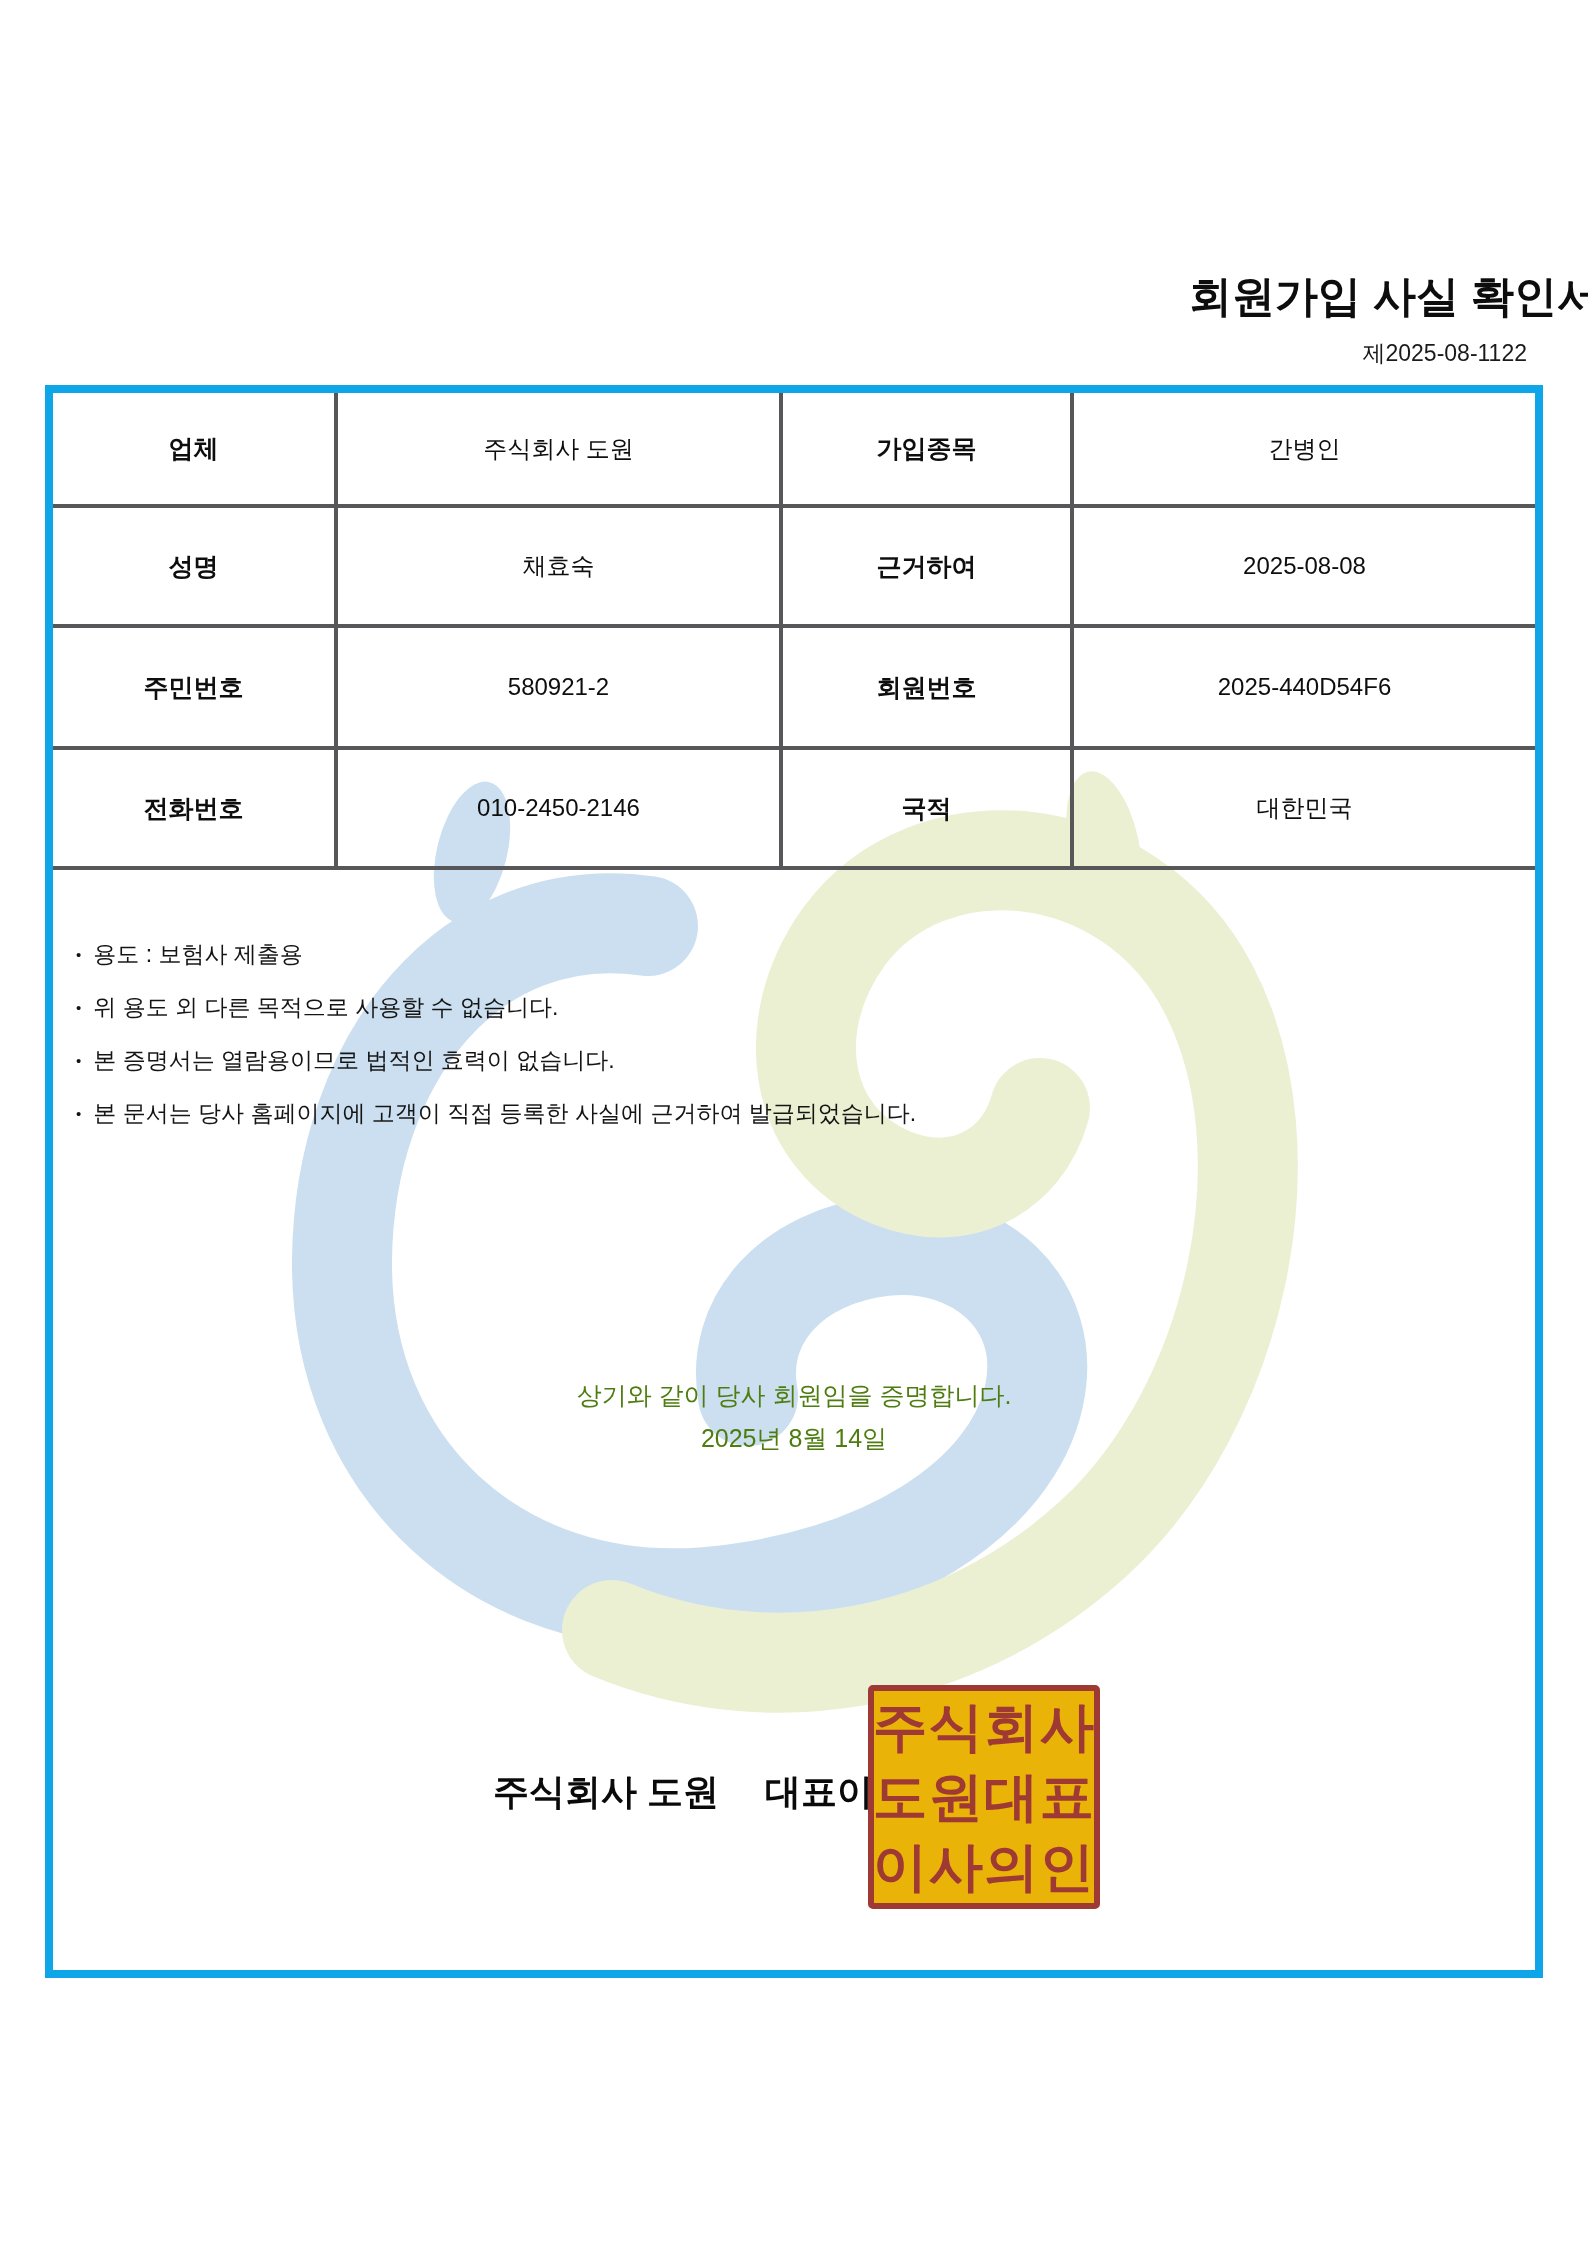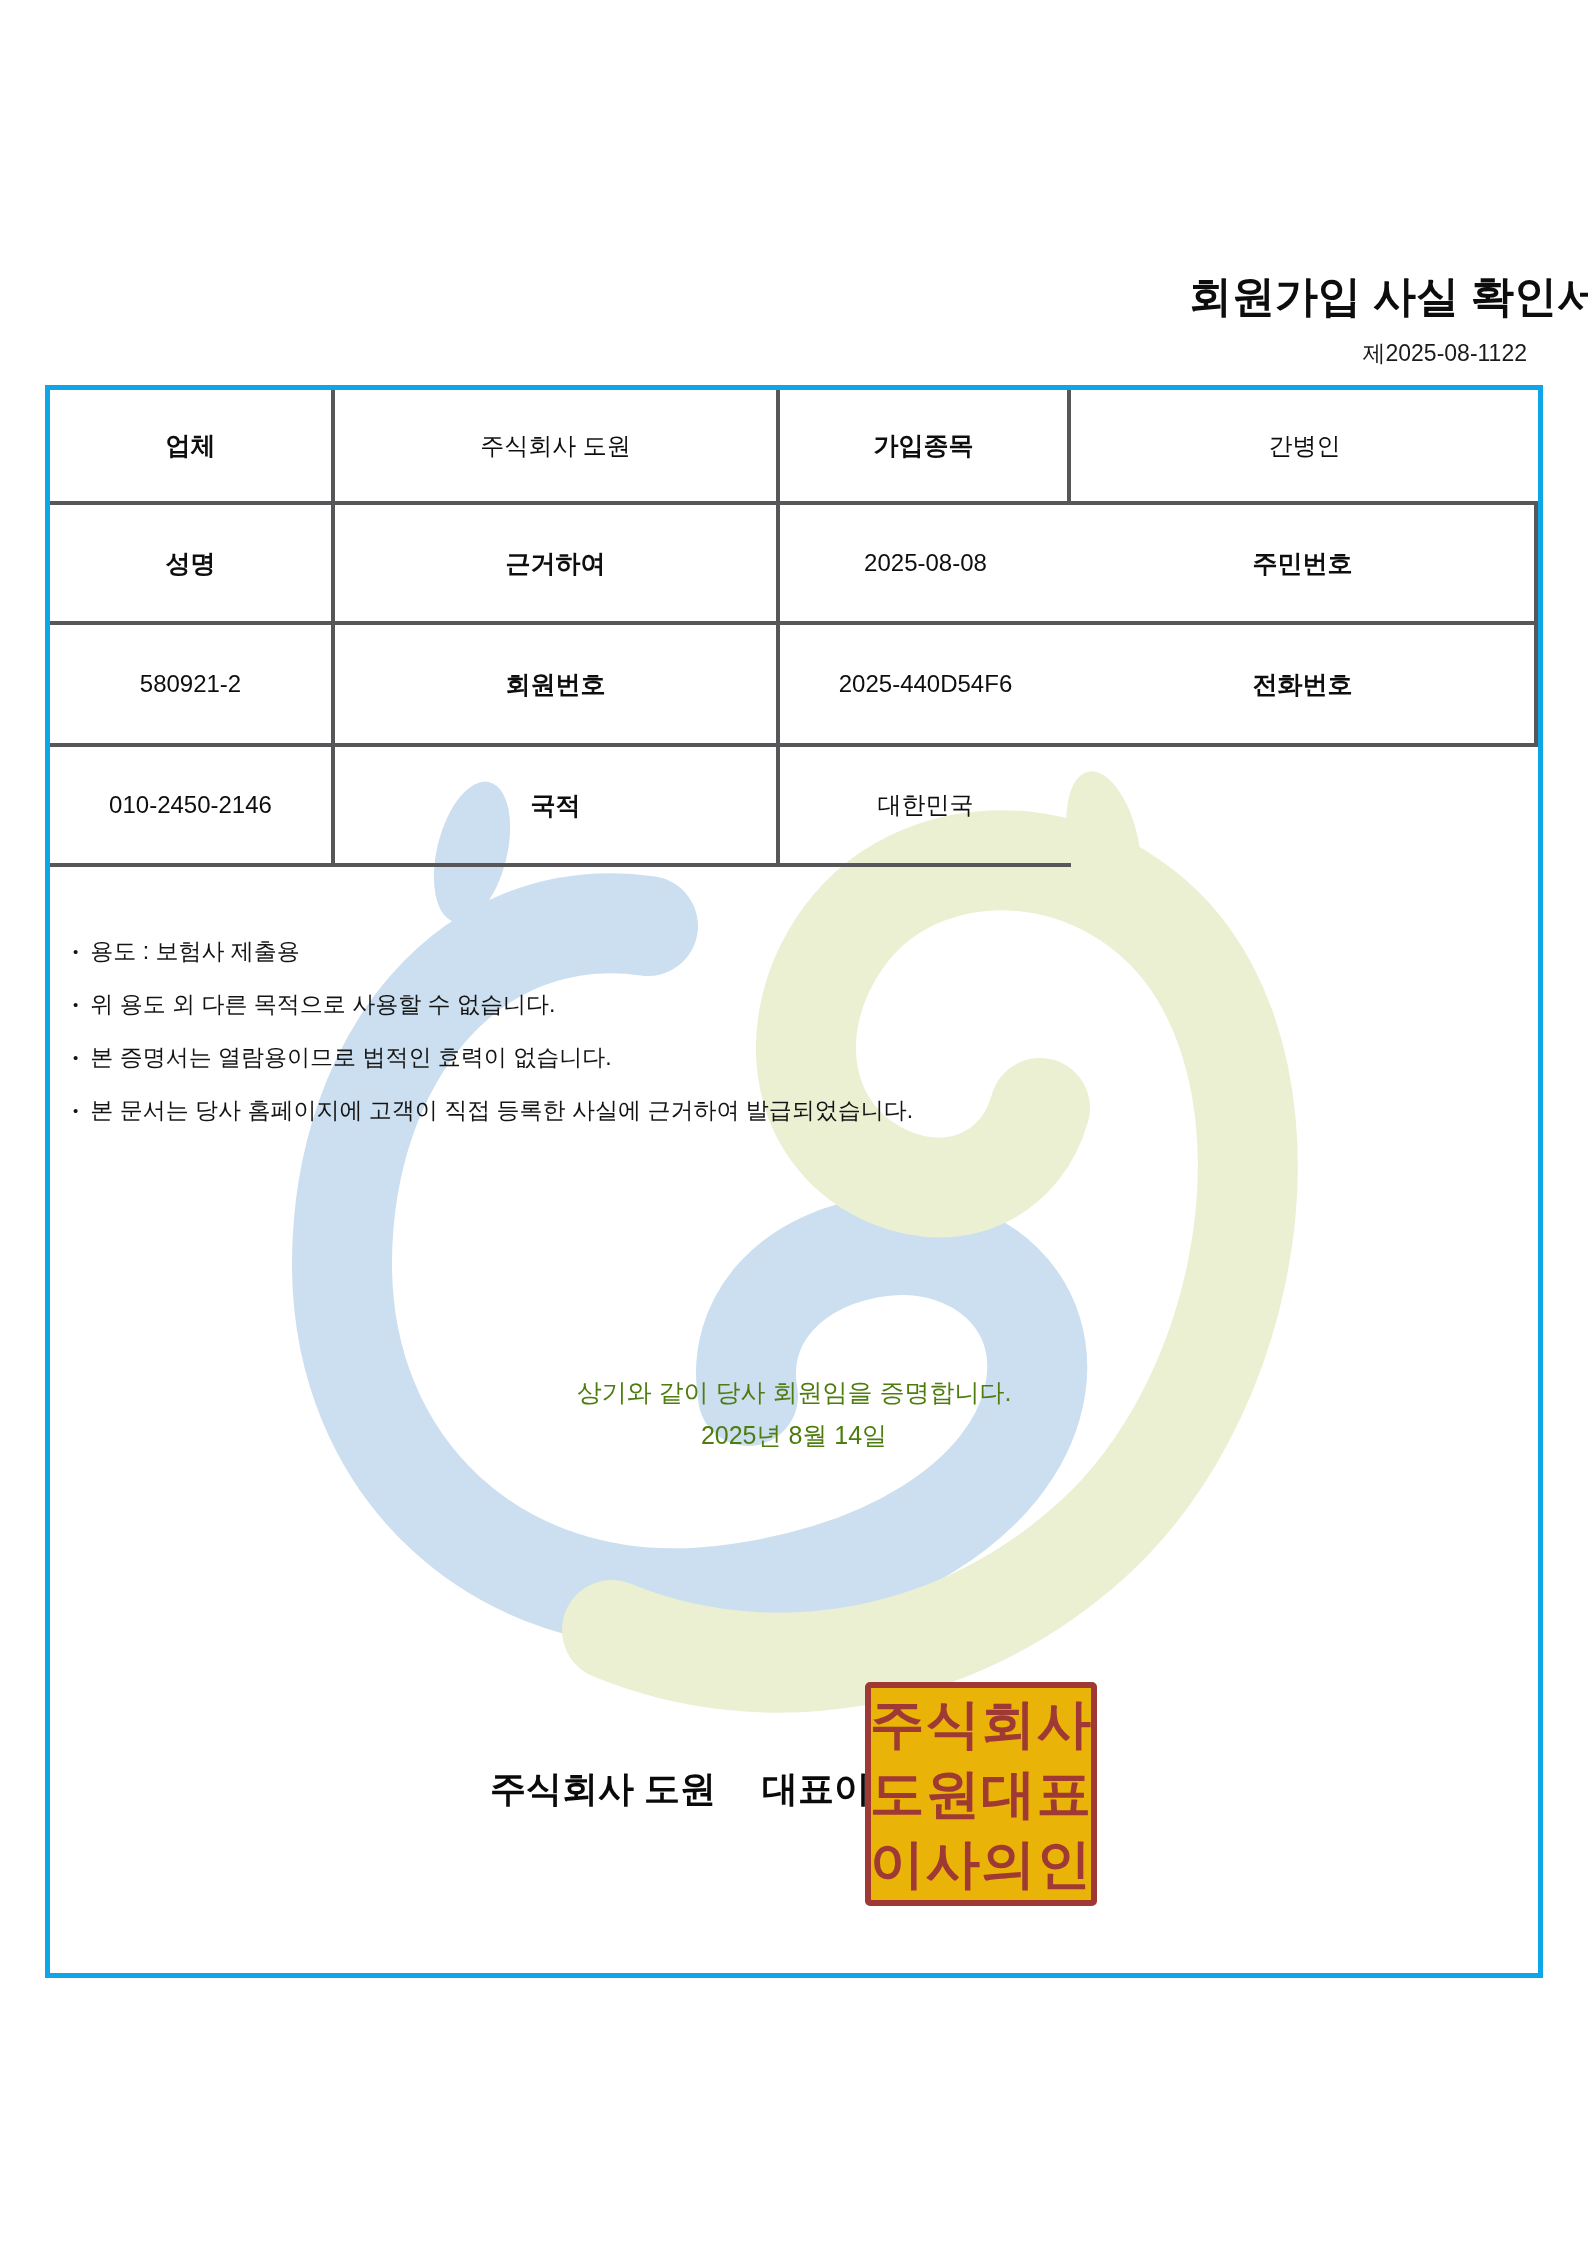--- a/index.html
+++ b/index.html
@@ -21,21 +21,21 @@
     position:absolute;top:268px;left:12px;width:100%;
     text-align:right;font-size:43px;font-weight:bold;letter-spacing:0px;color:#0d0d0d;
   }
   .doc-number{
     position:absolute;top:338px;right:61px;
     font-size:23px;color:#1a1a1a;
   }
   
   .cert-box{
     position:absolute;left:45px;top:385px;width:1498px;height:1593px;
-    border:5px solid #0ea5e9;box-sizing:border-box;
+    border:8px solid #0ea5e9;box-sizing:border-box;
     background:transparent;
   }
   .cert-grid{
     display:grid;
     grid-template-columns:285px 445px 291px 1fr;
     grid-template-rows:115px 120px 122px 120px;
   }
   .cell{
     display:flex;align-items:center;justify-content:center;
     border-bottom:4px solid #57575a;
@@ -94,20 +94,21 @@
   <div class="cert-box">
 
     <div class="cert-grid">
 
       <div class="cell hdr b-right">업체</div>
       <div class="cell b-right">주식회사 도원</div>
       <div class="cell hdr b-right">가입종목</div>
       <div class="cell">간병인</div>
 
       <div class="cell hdr b-right">성명</div>
+      <div class="cell b-right">채효숙</div>
       <div class="cell hdr b-right">근거하여</div>
       <div class="cell">2025-08-08</div>
 
       <div class="cell hdr b-right">주민번호</div>
       <div class="cell b-right">580921-2</div>
       <div class="cell hdr b-right">회원번호</div>
       <div class="cell">2025-440D54F6</div>
 
       <div class="cell hdr b-right">전화번호</div>
       <div class="cell b-right">010-2450-2146</div>

